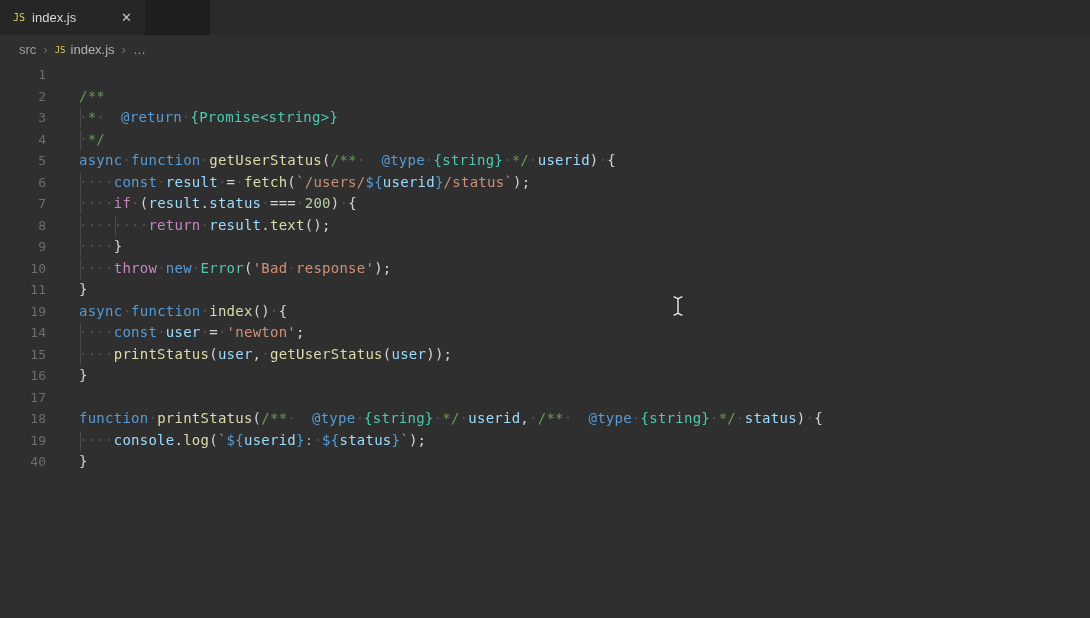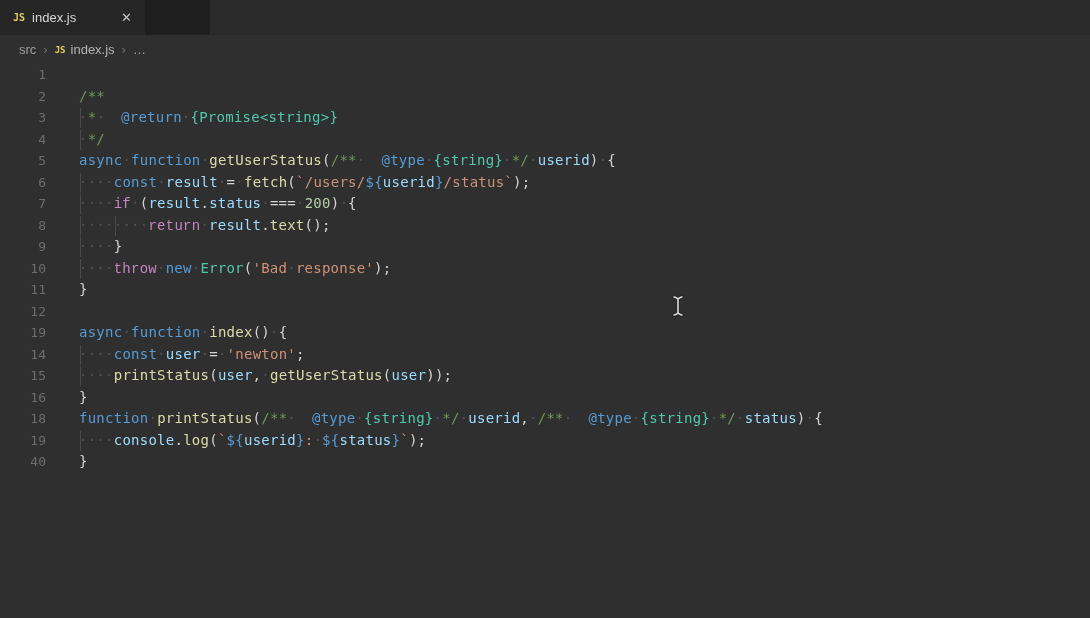--- a/index.html
+++ b/index.html
@@ -9,21 +9,21 @@
     font-family:"Liberation Sans",sans-serif;
   }
   
   .tabbar{position:absolute;top:0;left:0;width:1090px;height:35px;background:var(--tabbar_bg,#2a2a2a);}
   .tabbar-dark-gap{position:absolute;top:0;left:145px;width:65px;height:35px;background:#1e1e1e;}
   .tab{
     position:absolute;top:0;left:0;width:145px;height:35px;background:var(--tab_bg,#262626);
     display:flex;align-items:center;box-sizing:border-box;padding:0 10px 0 13px;cursor:pointer;
   }
   .js-icon{
-    font-family:"DejaVu Sans Mono",monospace;font-weight:bold;font-size:10px;
+    font-family:"DejaVu Sans Mono",monospace;font-weight:normal;font-size:10px;
     color:var(--js_icon,#e0cc5f);letter-spacing:0px;
   }
   .tab-label{color:#d7d7d7;font-size:13px;margin-left:7px;}
   .tab-close{margin-left:auto;color:#c4c4c4;font-size:13px;line-height:13px;padding:2px 3px;cursor:pointer;}
   
   .breadcrumb{
     position:absolute;top:35px;left:0;width:988px;height:29px;
     display:flex;align-items:center;padding-left:19px;box-sizing:border-box;
     font-size:13px;color:#9d9d9d;
   }
@@ -37,21 +37,21 @@
   .ln{
     position:absolute;left:0;top:0;width:46px;text-align:right;
     font-family:"DejaVu Sans Mono",monospace;font-size:13px;color:var(--line_number,#6d6d6d);
   }
   .code{
     position:absolute;left:79px;top:0;
     font-family:"DejaVu Sans Mono",monospace;font-size:14px;letter-spacing:0.25px;
   }
   .guide{position:absolute;top:1px;height:20px;width:1px;background:#4a4a4a;}
   .tk-kw{color:var(--kw,#569CD6);text-align:center;}
-  .tk-ctrl{color:var(--ctrl,#C586C0);font-family:Liberation Mono, monospace;}
+  .tk-ctrl{color:var(--ctrl,#C586C0);}
   .tk-fn{color:var(--fn,#DCDCAA);}
   .tk-var{color:var(--variable,#9CDCFE);}
   .tk-str{color:var(--str,#CE9178);}
   .tk-num{color:var(--num,#B5CEA8);}
   .tk-com{color:var(--com,#6A9955);}
   .tk-doc{color:var(--doc,#569CD6);margin-left:16px;}
   .tk-type{color:var(--type_c,#4EC9B0);}
   .tk-pun{color:var(--pun,#D4D4D4);}
   .tk-ws{color:var(--ws,#515151);}
   
@@ -84,25 +84,25 @@
       <div class="line"><span class="ln">2</span><span class="code"><span class="tk-com">/**</span></span></div>
       <div class="line"><span class="guide" style="left: 80px;"></span><span class="ln">3</span><span class="code"><span class="tk-ws">·</span><span class="tk-com">*</span><span class="tk-ws">·</span><span class="tk-doc">@return</span><span class="tk-ws">·</span><span class="tk-type">{Promise&lt;string&gt;}</span></span></div>
       <div class="line"><span class="guide" style="left: 80px;"></span><span class="ln">4</span><span class="code"><span class="tk-ws">·</span><span class="tk-com">*/</span></span></div>
       <div class="line"><span class="ln">5</span><span class="code"><span class="tk-kw">async</span><span class="tk-ws">·</span><span class="tk-kw">function</span><span class="tk-ws">·</span><span class="tk-fn">getUserStatus</span><span class="tk-pun">(</span><span class="tk-com">/**</span><span class="tk-ws">·</span><span class="tk-doc">@type</span><span class="tk-ws">·</span><span class="tk-type">{string}</span><span class="tk-ws">·</span><span class="tk-com">*/</span><span class="tk-ws">·</span><span class="tk-var">userid</span><span class="tk-pun">)</span><span class="tk-ws">·</span><span class="tk-pun">{</span></span></div>
       <div class="line"><span class="guide" style="left: 80px;"></span><span class="ln">6</span><span class="code"><span class="tk-ws">····</span><span class="tk-kw">const</span><span class="tk-ws">·</span><span class="tk-var">result</span><span class="tk-ws">·</span><span class="tk-pun">=</span><span class="tk-ws">·</span><span class="tk-fn">fetch</span><span class="tk-pun">(</span><span class="tk-str">`/users/</span><span class="tk-kw">${</span><span class="tk-var">userid</span><span class="tk-kw">}</span><span class="tk-str">/status`</span><span class="tk-pun">);</span></span></div>
       <div class="line"><span class="guide" style="left: 80px;"></span><span class="ln">7</span><span class="code"><span class="tk-ws">····</span><span class="tk-ctrl">if</span><span class="tk-ws">·</span><span class="tk-pun">(</span><span class="tk-var">result</span><span class="tk-pun">.</span><span class="tk-var">status</span><span class="tk-ws">·</span><span class="tk-pun">===</span><span class="tk-ws">·</span><span class="tk-num">200</span><span class="tk-pun">)</span><span class="tk-ws">·</span><span class="tk-pun">{</span></span></div>
       <div class="line"><span class="guide" style="left: 80px;"></span><span class="guide" style="left: 114.72px;"></span><span class="ln">8</span><span class="code"><span class="tk-ws">········</span><span class="tk-ctrl">return</span><span class="tk-ws">·</span><span class="tk-var">result</span><span class="tk-pun">.</span><span class="tk-fn">text</span><span class="tk-pun">();</span></span></div>
       <div class="line"><span class="guide" style="left: 80px;"></span><span class="ln">9</span><span class="code"><span class="tk-ws">····</span><span class="tk-pun">}</span></span></div>
       <div class="line"><span class="guide" style="left: 80px;"></span><span class="ln">10</span><span class="code"><span class="tk-ws">····</span><span class="tk-ctrl">throw</span><span class="tk-ws">·</span><span class="tk-kw">new</span><span class="tk-ws">·</span><span class="tk-type">Error</span><span class="tk-pun">(</span><span class="tk-str">'Bad</span><span class="tk-ws">·</span><span class="tk-str">response'</span><span class="tk-pun">);</span></span></div>
       <div class="line"><span class="ln">11</span><span class="code"><span class="tk-pun">}</span></span></div>
-      <div class="line"><span class="ln">12</span><span class="code"></span></div>
       <div class="line"><span class="ln">19</span><span class="code"><span class="tk-kw">async</span><span class="tk-ws">·</span><span class="tk-kw">function</span><span class="tk-ws">·</span><span class="tk-fn">index</span><span class="tk-pun">()</span><span class="tk-ws">·</span><span class="tk-pun">{</span></span></div>
       <div class="line"><span class="guide" style="left: 80px;"></span><span class="ln">14</span><span class="code"><span class="tk-ws">····</span><span class="tk-kw">const</span><span class="tk-ws">·</span><span class="tk-var">user</span><span class="tk-ws">·</span><span class="tk-pun">=</span><span class="tk-ws">·</span><span class="tk-str">'newton'</span><span class="tk-pun">;</span></span></div>
       <div class="line"><span class="guide" style="left: 80px;"></span><span class="ln">15</span><span class="code"><span class="tk-ws">····</span><span class="tk-fn">printStatus</span><span class="tk-pun">(</span><span class="tk-var">user</span><span class="tk-pun">,</span><span class="tk-ws">·</span><span class="tk-fn">getUserStatus</span><span class="tk-pun">(</span><span class="tk-var">user</span><span class="tk-pun">));</span></span></div>
       <div class="line"><span class="ln">16</span><span class="code"><span class="tk-pun">}</span></span></div>
+      <div class="line"><span class="ln">17</span><span class="code"></span></div>
       <div class="line"><span class="ln">18</span><span class="code"><span class="tk-kw">function</span><span class="tk-ws">·</span><span class="tk-fn">printStatus</span><span class="tk-pun">(</span><span class="tk-com">/**</span><span class="tk-ws">·</span><span class="tk-doc">@type</span><span class="tk-ws">·</span><span class="tk-type">{string}</span><span class="tk-ws">·</span><span class="tk-com">*/</span><span class="tk-ws">·</span><span class="tk-var">userid</span><span class="tk-pun">,</span><span class="tk-ws">·</span><span class="tk-com">/**</span><span class="tk-ws">·</span><span class="tk-doc">@type</span><span class="tk-ws">·</span><span class="tk-type">{string}</span><span class="tk-ws">·</span><span class="tk-com">*/</span><span class="tk-ws">·</span><span class="tk-var">status</span><span class="tk-pun">)</span><span class="tk-ws">·</span><span class="tk-pun">{</span></span></div>
       <div class="line"><span class="guide" style="left: 80px;"></span><span class="ln">19</span><span class="code"><span class="tk-ws">····</span><span class="tk-var">console</span><span class="tk-pun">.</span><span class="tk-fn">log</span><span class="tk-pun">(</span><span class="tk-str">`</span><span class="tk-kw">${</span><span class="tk-var">userid</span><span class="tk-kw">}</span><span class="tk-str">:</span><span class="tk-ws">·</span><span class="tk-kw">${</span><span class="tk-var">status</span><span class="tk-kw">}</span><span class="tk-str">`</span><span class="tk-pun">);</span></span></div>
       <div class="line"><span class="ln">40</span><span class="code"><span class="tk-pun">}</span></span></div>
     </div>
 </div>
 
 <svg class="ibeam" viewBox="0 0 16 24">
   <g fill="none" stroke="#1e1e1e" stroke-width="3.4" stroke-linecap="round" opacity="0.6">
     <path d="M4 3 C6 3 7 4.7 8 4.7 C9 4.7 10 3 12 3"></path>
     <path d="M8 4.7 L8 19.3"></path>

